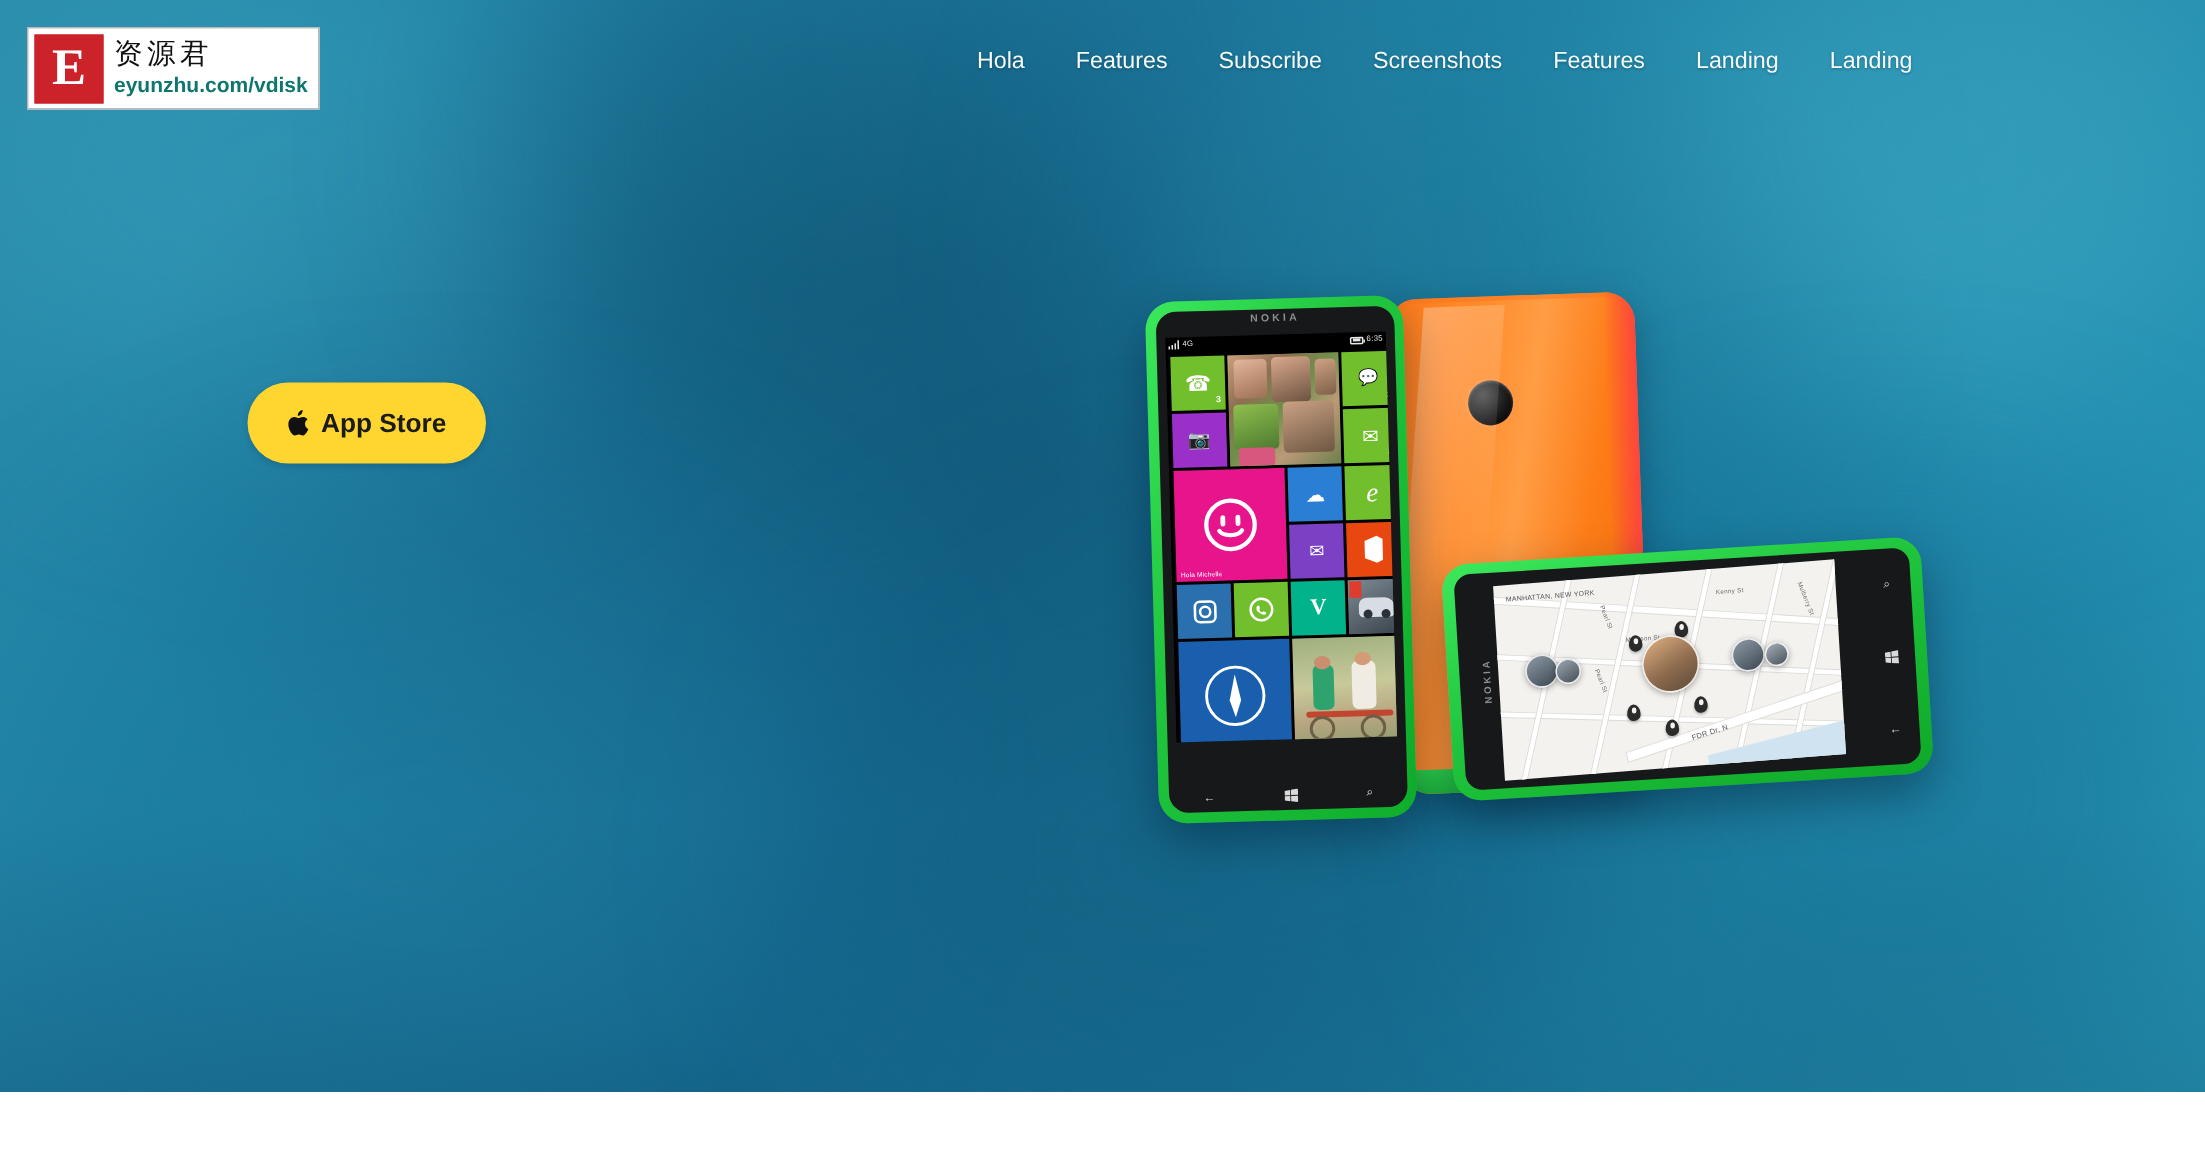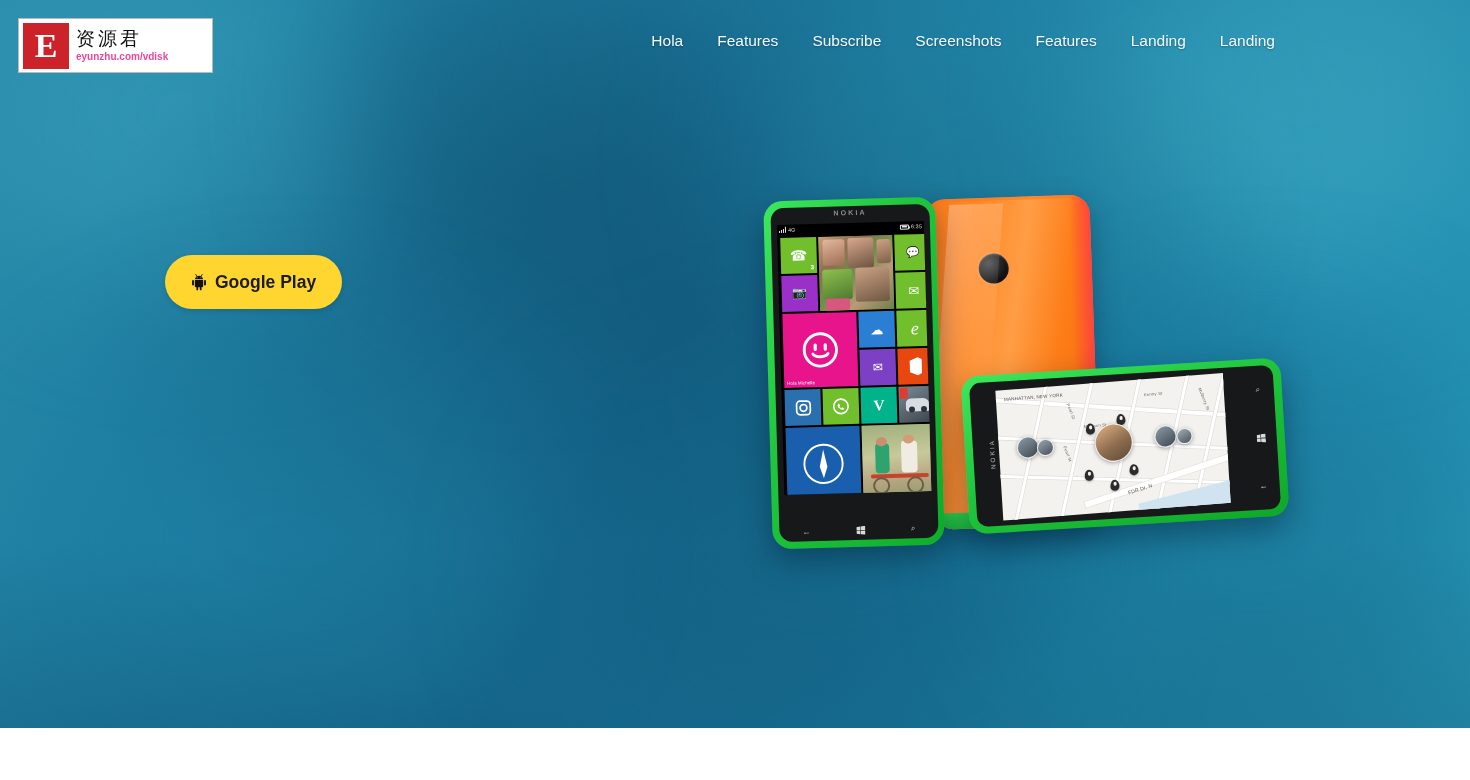--- a/index.html
+++ b/index.html
@@ -57,21 +57,21 @@
     width:46px; height:46px; background:#cc2229; flex:none;
     display:flex; align-items:center; justify-content:center;
     border:3px solid #cc2229;
   }
   #wmBadge span {
     font-family:"Liberation Serif","DejaVu Serif",serif;
     font-size:34px; font-weight:bold; color:#ffffff; line-height:1;
   }
   #wmText { margin-left:7px; display:flex; flex-direction:column; justify-content:center; }
   #wmCn { font-size:19px; color:#111; letter-spacing:3px; line-height:1.05; font-family:"DejaVu Sans",sans-serif; }
-  #wmUrl { font-size:10px; font-weight:bold; color:#ec4899; line-height:1.1; margin-top:2px; }
+  #wmUrl { font-size:14px; font-weight:bold; color:#0f766e; line-height:1.1; margin-top:2px; }
 
   
   #heroText { position:absolute; left:165px; top:215px; width:580px; z-index:20; }
   #heroTitle {
     font-size:53px; font-weight:300; color:#ffffff; line-height:1.1;
     letter-spacing:0.3px; text-shadow:0 2px 6px rgba(0,30,50,.25);
     font-family:"Liberation Sans","DejaVu Sans",sans-serif;
   }
   #heroPara {
     margin-top:27px; font-size:15.5px; line-height:28px; color:#eef9ff; width:570px;
@@ -264,38 +264,30 @@
     </div>
     <div id="wmText">
       <div id="wmCn">资源君</div>
       <div id="wmUrl">eyunzhu.com/vdisk</div>
     </div>
   </div>
 
   <div id="heroText">
 
     <div id="btnRow">
-
       <button class="store-btn">
         <span>
-          <svg width="16" height="18" viewBox="0 0 18 19" aria-hidden="true">
-            <path d="M4.3 7.3h9.4v7.1a.9.9 0 0 1-.9.9H5.2a.9.9 0 0 1-.9-.9V7.3z" fill="#111"></path>
-            <rect x="1.2" y="7.2" width="2.1" height="6.1" rx="1.05" fill="#111"></rect>
-            <rect x="14.7" y="7.2" width="2.1" height="6.1" rx="1.05" fill="#111"></rect>
-            <rect x="6.1" y="14.9" width="2" height="4" rx="1" fill="#111"></rect>
-            <rect x="9.9" y="14.9" width="2" height="4" rx="1" fill="#111"></rect>
-            <path d="M4.4 6.4c.2-2.3 2.2-4 4.6-4s4.4 1.7 4.6 4H4.4z" fill="#111"></path>
-            <line x1="5.4" y1="1.1" x2="6.6" y2="3.1" stroke="#111" stroke-width="1" stroke-linecap="round"></line>
-            <line x1="12.6" y1="1.1" x2="11.4" y2="3.1" stroke="#111" stroke-width="1" stroke-linecap="round"></line>
-            <circle cx="6.8" cy="4.6" r=".55" fill="#ffd530"></circle>
-            <circle cx="11.2" cy="4.6" r=".55" fill="#ffd530"></circle>
+          <svg width="15" height="18" viewBox="0 0 16 19" aria-hidden="true">
+            <path d="M10.6 3.1c.6-.75 1.03-1.78.91-2.81-.88.04-1.95.59-2.58 1.33-.56.66-1.06 1.72-.93 2.73 1 .08 2-.5 2.6-1.25z" fill="#111"></path>
+            <path d="M13.2 10.2c-.02-2.2 1.8-3.26 1.88-3.31-1.02-1.5-2.62-1.7-3.19-1.73-1.36-.14-2.65.8-3.34.8-.69 0-1.75-.78-2.88-.76-1.48.02-2.85.86-3.61 2.18-1.54 2.67-.39 6.62 1.11 8.79.73 1.06 1.6 2.25 2.75 2.2 1.1-.04 1.52-.71 2.85-.71 1.33 0 1.7.71 2.87.69 1.18-.02 1.93-1.08 2.65-2.15.84-1.23 1.18-2.42 1.2-2.48-.03-.01-2.3-.88-2.29-3.52z" fill="#111"></path>
           </svg>
         </span>
-        <span>Google Play</span>
+        <span>App Store</span>
       </button>
+
     </div>
   </div>
 
   <div id="phones">
 
     <div id="phoneOrange">
       <div id="orangeCam"></div>
       <div id="orangeGreenFoot"></div>
     </div>
 

